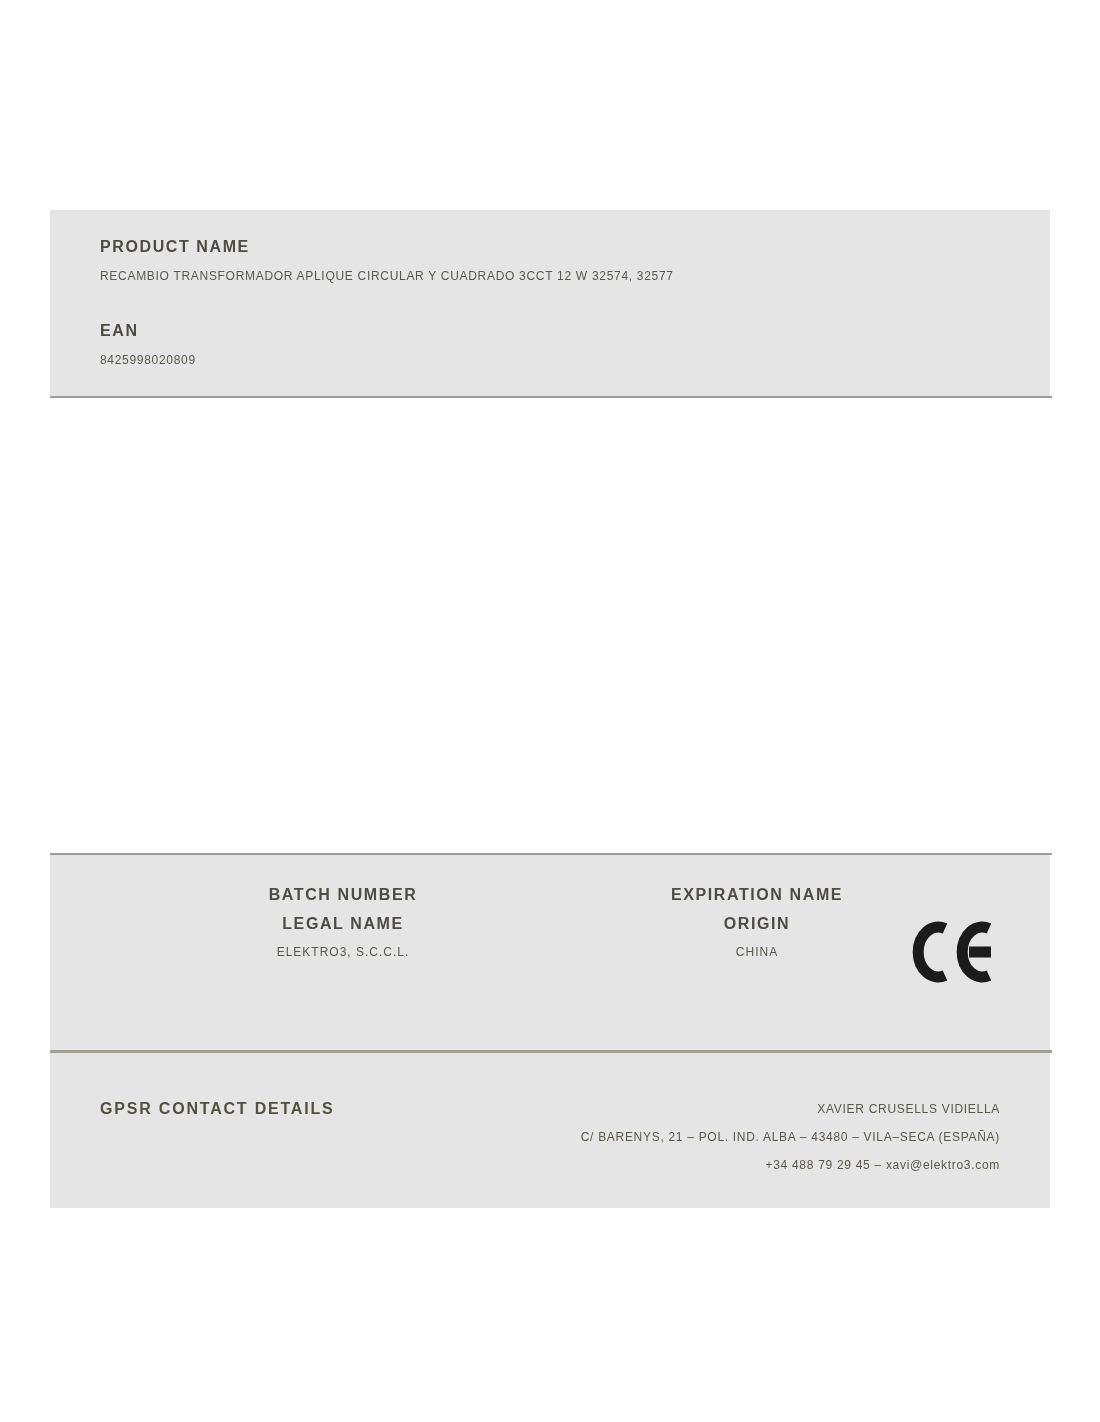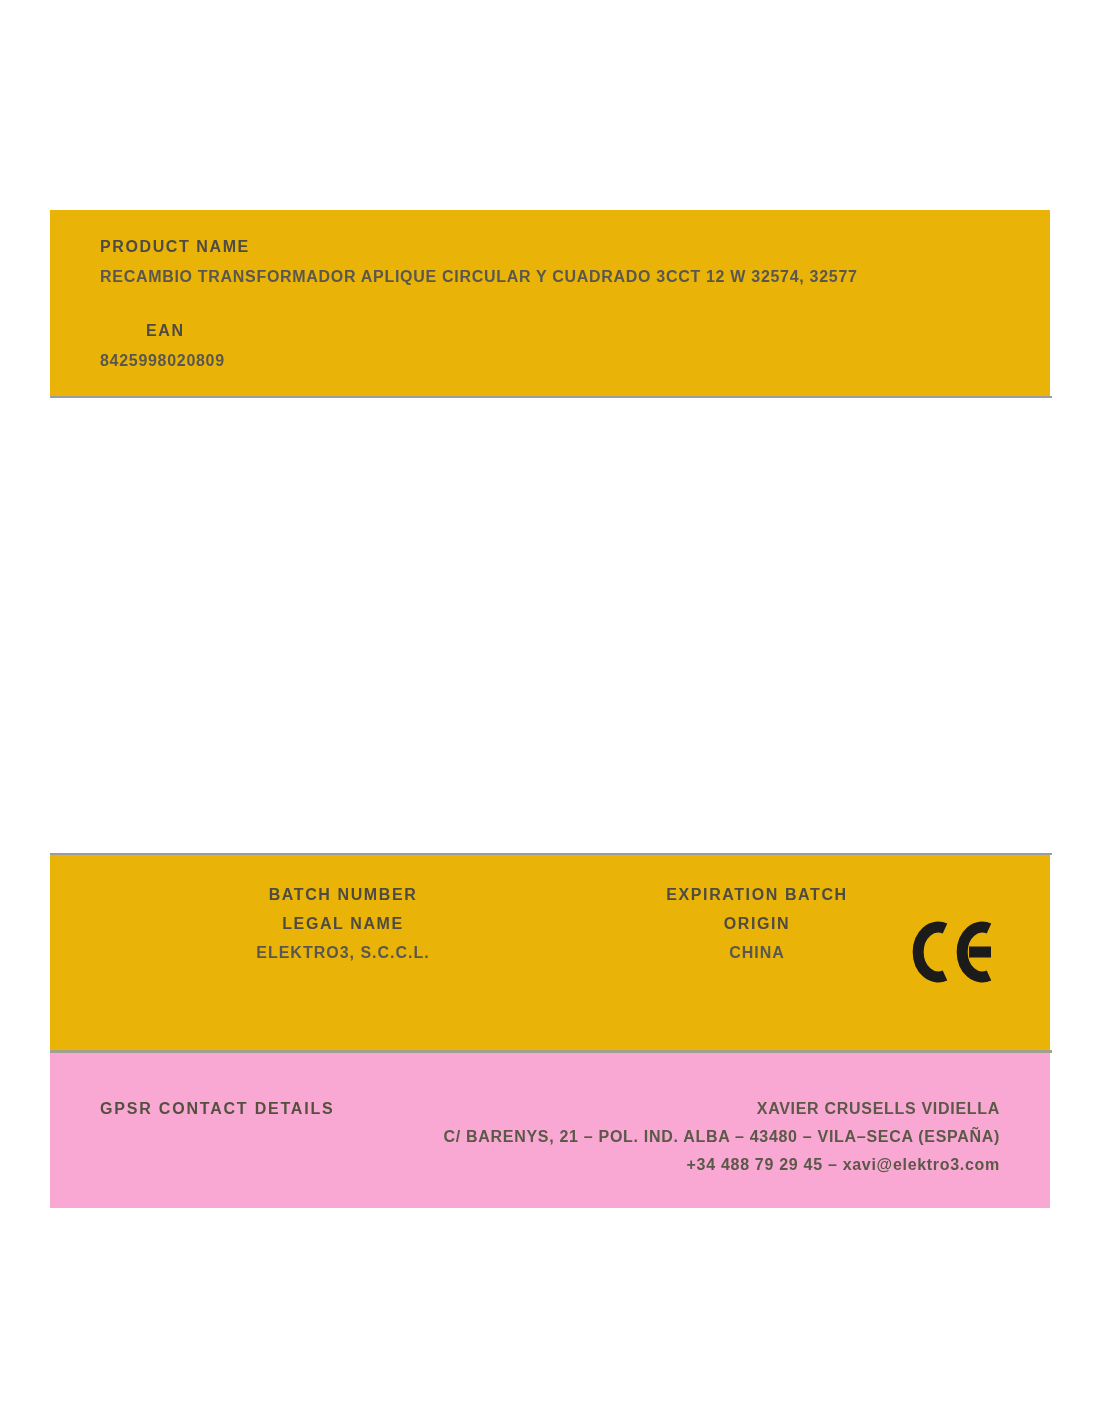--- a/index.html
+++ b/index.html
@@ -4,38 +4,38 @@
 <style>
   html,body{margin:0;padding:0;}
   body{
     width:1100px;height:1422px;background:#ffffff;
     font-family:"Liberation Sans", sans-serif;
     -webkit-font-smoothing:antialiased;
   }
   .page{position:relative;width:1100px;height:1422px;background:#ffffff;overflow:hidden;}
 
   .box{box-sizing:border-box;position:absolute;left:50px;width:1000px;}
-  .cream{background:#eab308;}
-  .yellow{background:#f9a8d4;}
+  .cream{background:#e5e5e5;}
+  .yellow{background:#e5e5e5;}
 
   .hr{position:absolute;left:50px;width:1002px;height:2px;background:#9c9c9c;}
 
   .label{
     font-weight:700;font-size:16px;line-height:19px;
     letter-spacing:1.6px;color:#4d4b42;
   }
   .value{
-    font-weight:700;font-size:16px;line-height:19px;
+    font-weight:400;font-size:12px;line-height:19px;
     letter-spacing:0.7px;color:#5a584e;
   }
 
   
   .product-box{top:210px;height:186px;padding:27px 50px 0 50px;}
   .product-box .value{margin-top:11px;}
-  .product-box .ean-label{margin-top:35px;margin-left:46px;}
+  .product-box .ean-label{margin-top:35px;}
 
   
   .batch-box{top:855px;height:195px;padding:0 100px;}
   .batch-box .row{display:flex;gap:28px;}
   .batch-box .row1{margin-top:30px;}
   .batch-box .row2{}
   .batch-box .col{flex:1;text-align:center;}
   .batch-box .col .value{margin-top:10px;letter-spacing:1px;}
   .ce{position:absolute;top:66px;right:58px;width:80px;height:62px;}
 
@@ -69,21 +69,21 @@
 
   <div class="hr hr-2"></div>
 
   <section class="box cream batch-box">
     <div class="row row1">
       <div class="col">
         <div class="label">BATCH NUMBER</div>
         <div class="value"></div>
       </div>
       <div class="col">
-        <div class="label">EXPIRATION BATCH</div>
+        <div class="label">EXPIRATION NAME</div>
         <div class="value"></div>
       </div>
     </div>
     <div class="row row2">
       <div class="col">
         <div class="label">LEGAL NAME</div>
         <div class="value">ELEKTRO3, S.C.C.L.</div>
       </div>
       <div class="col">
         <div class="label">ORIGIN</div>

